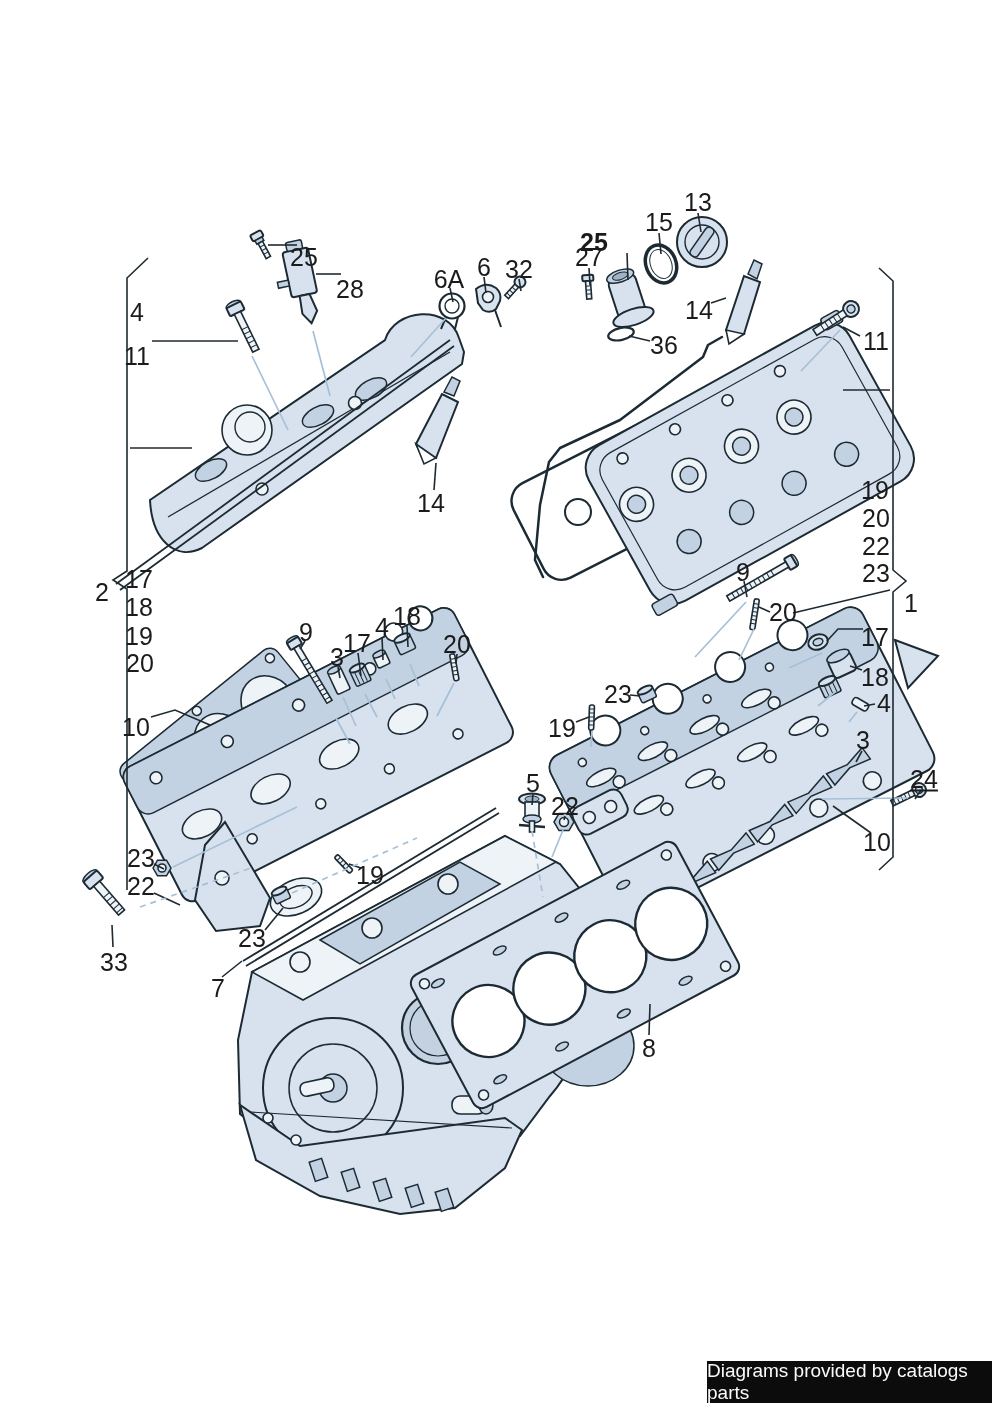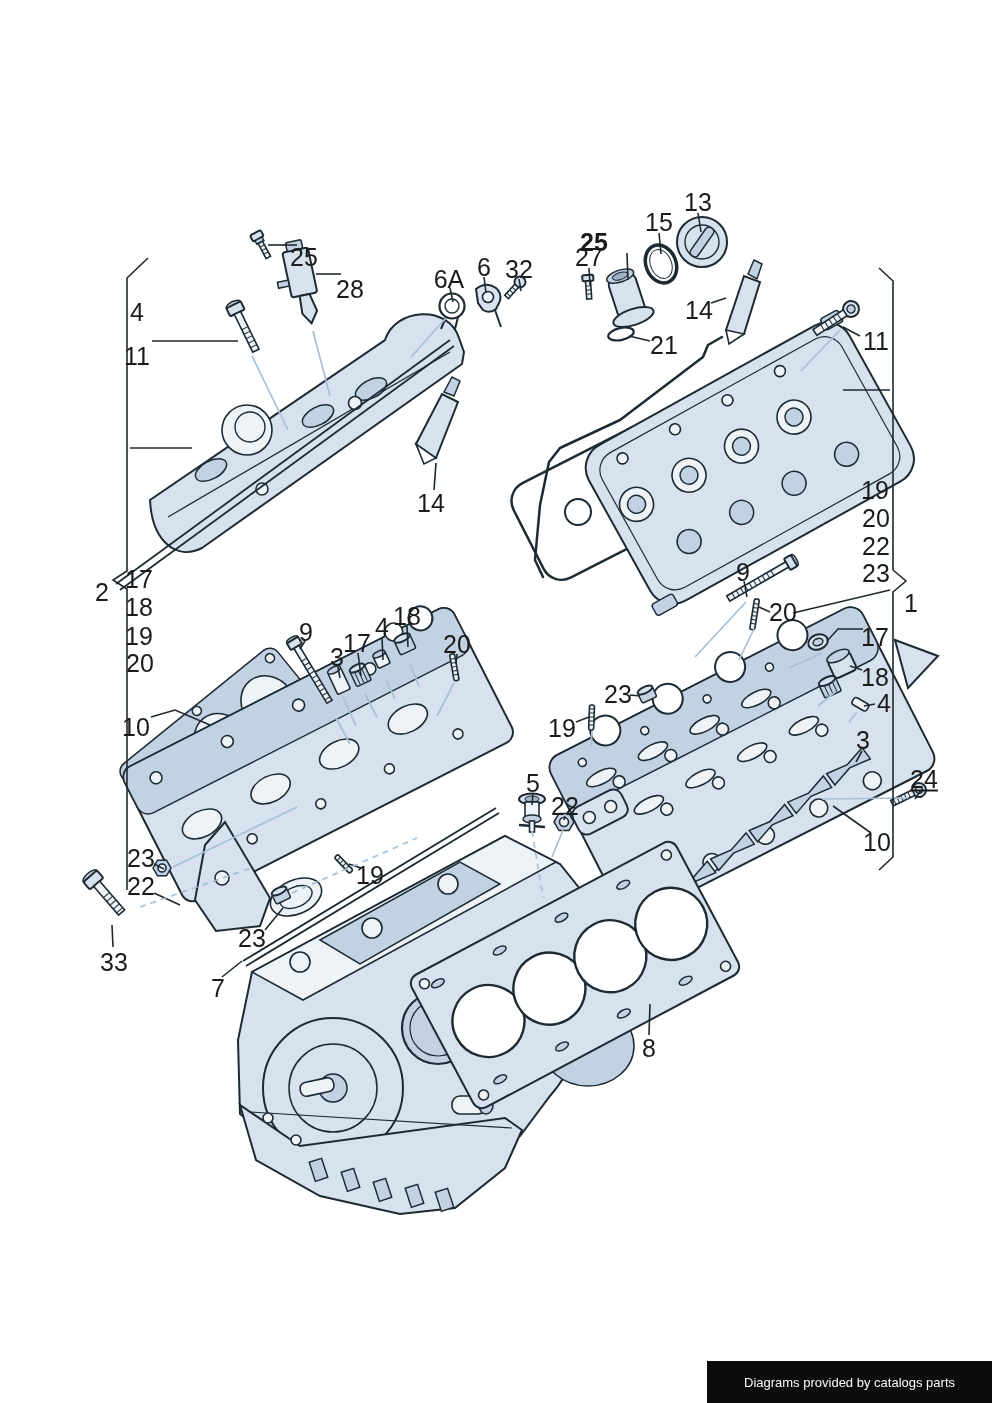--- a/index.html
+++ b/index.html
@@ -10,21 +10,21 @@
   .part-label{position:absolute;transform:translate(-50%,-50%);
       font-size:25px;color:var(--label,#1b1b1b);letter-spacing:0px;
       font-family:"Liberation Sans",sans-serif;pointer-events:auto;cursor:pointer;
       line-height:1;white-space:nowrap;}
   .leader-dark{fill:none;stroke:var(--adark,#1f2a30);stroke-width:1.6;}
   .leader-light{fill:none;stroke:var(--alight,#a6c0d8);stroke-width:1.7;}
   .leader-light-dash{fill:none;stroke:var(--alight,#a6c0d8);stroke-width:1.7;stroke-dasharray:6 5;}
   .bracket-line{fill:none;stroke:var(--adark,#1f2a30);stroke-width:1.6;}
   #footer{position:absolute;left:707px;top:1361px;width:285px;height:42px;
       background:var(--fbg,#0c0c0c);display:flex;align-items:center;justify-content:center;}
-  #footer span{color:var(--ffg,#fafafa);font-size:13px;font-family:"Liberation Sans",sans-serif;}
+  #footer span{color:var(--ffg,#fafafa);font-size:19px;font-family:"Liberation Sans",sans-serif;}
   
   .pf{fill:#d7e2ee;stroke:#1c2b33;stroke-width:2;}
   .pf2{fill:#c3d2e2;stroke:#1c2b33;stroke-width:1.5;}
   .pf3{fill:#eef3f8;stroke:#1c2b33;stroke-width:1.6;}
   .ol{fill:none;stroke:#1c2b33;}
   .tick{stroke:#1c2b33;stroke-width:1;}
 </style>
 </head>
 <body>
 
@@ -480,21 +480,21 @@
       <div class="part-label" style="left: 449px; top: 279px;">6A</div>
       <div class="part-label" style="left: 484px; top: 267px;">6</div>
       <div class="part-label" style="left: 519px; top: 269px;">32</div>
       <div class="part-label" style="left: 137px; top: 312px;">4</div>
       <div class="part-label" style="left: 137px; top: 356px;">11</div>
       <div class="part-label" style="left: 431px; top: 503px;">14</div>
       <div class="part-label" style="left: 589px; top: 257px;">27</div>
       <div class="part-label" style="left: 594px; top: 242px; font-weight: bold;">25</div>
       <div class="part-label" style="left: 659px; top: 222px; text-align: right;">15</div>
       <div class="part-label" style="left: 698px; top: 202px;">13</div>
-      <div class="part-label" style="left: 664px; top: 345px;">21</div>
+      <div class="part-label" style="left: 664px; top: 345px;">36</div>
       <div class="part-label" style="left: 699px; top: 310px;">14</div>
       <div class="part-label" style="left: 876px; top: 341px;">11</div>
       <div class="part-label" style="left: 875px; top: 490px;">19</div>
       <div class="part-label" style="left: 876px; top: 518px;">20</div>
       <div class="part-label" style="left: 876px; top: 546px;">22</div>
       <div class="part-label" style="left: 876px; top: 573px;">23</div>
       <div class="part-label" style="left: 911px; top: 603px;">1</div>
       <div class="part-label" style="left: 102px; top: 592px;">2</div>
       <div class="part-label" style="left: 139px; top: 579px;">17</div>
       <div class="part-label" style="left: 139px; top: 607px;">18</div>

